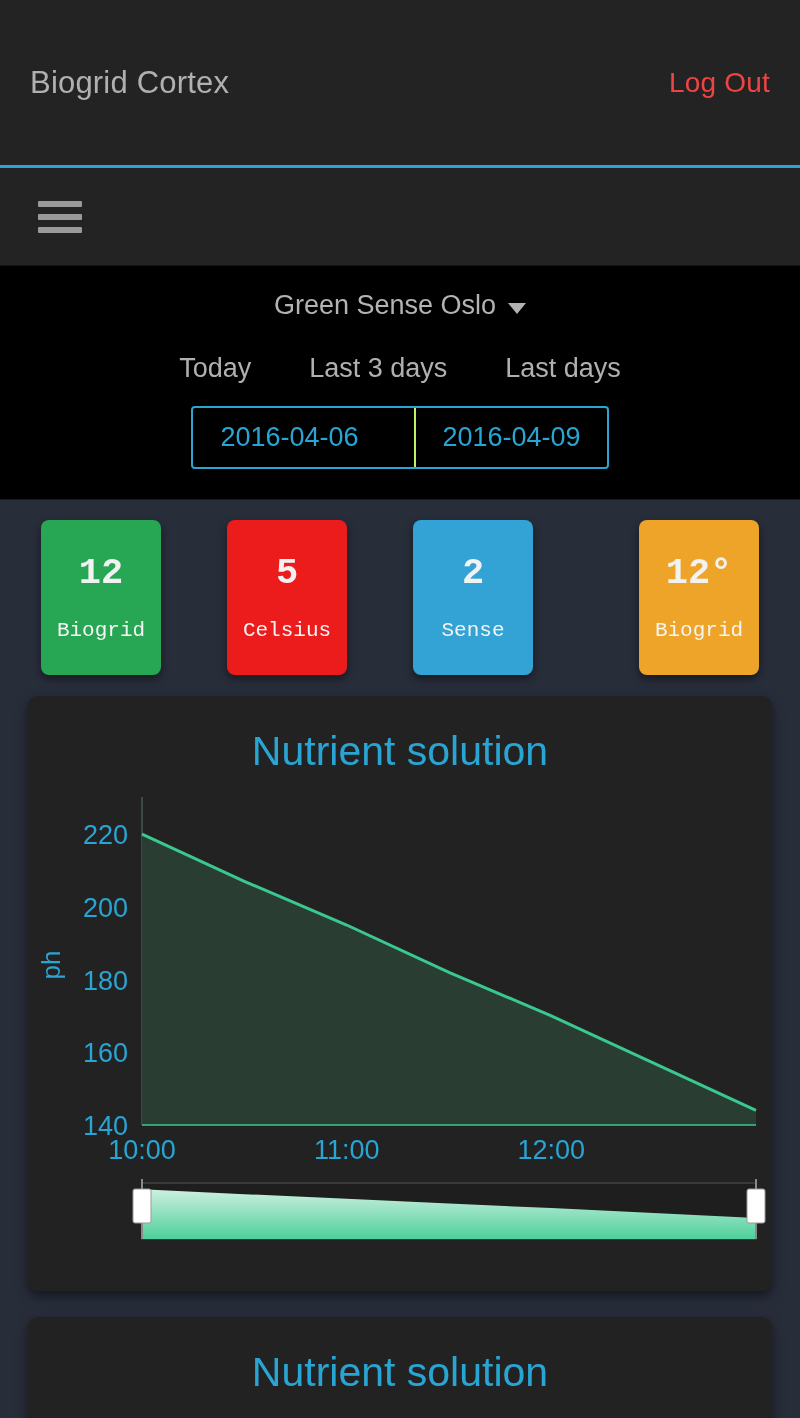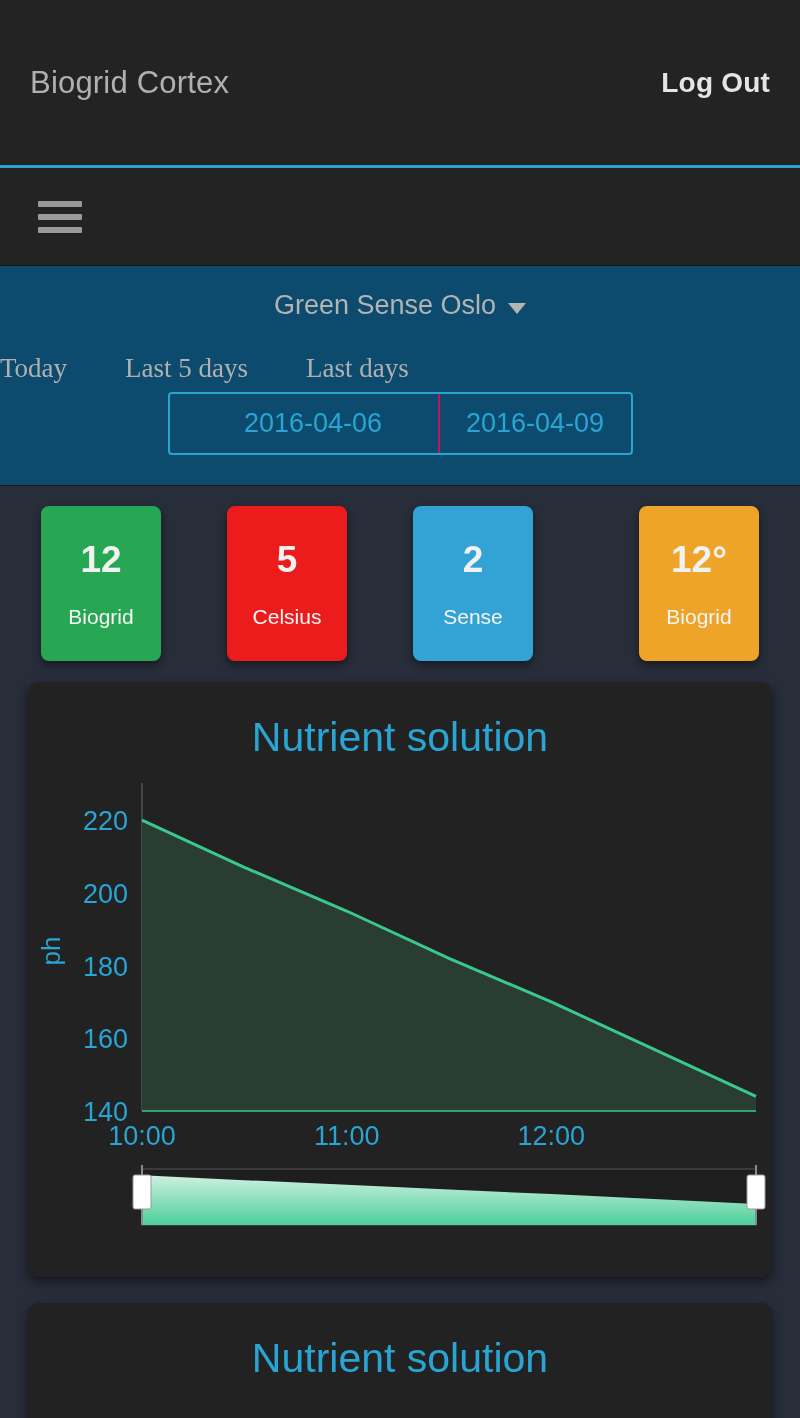--- a/index.html
+++ b/index.html
@@ -25,23 +25,23 @@
     justify-content: space-between;
     padding: 0 30px 0 30px;
   }
   .brand {
     color: #b0b0b0;
     font-size: 31px;
     font-weight: 400;
     letter-spacing: 0.2px;
   }
   .logout {
-    color: #e5e5e5;
+    color: #ef4444;
     font-size: 28px;
-    font-weight: 700;
+    font-weight: 400;
     letter-spacing: 0.2px;
   }
 
   
   .navbar {
     height: 98px;
     background: #232323;
     border-bottom: 1px solid #141414;
     display: flex;
     align-items: center;
@@ -58,21 +58,21 @@
   .hamburger span {
     display: block;
     height: 6px;
     width: 44px;
     background: #9a9a9a;
     border-radius: 1px;
   }
 
   
   .filters {
-    background: #0c4a6e;
+    background: #000000;
     padding: 24px 0 30px 0;
     text-align: center;
     border-bottom: 1px solid #1b1b1b;
   }
   .site-select {
     display: inline-flex;
     align-items: center;
     gap: 12px;
     color: #b3b3b3;
     font-size: 27px;
@@ -82,67 +82,66 @@
   .caret {
     width: 0; height: 0;
     border-left: 9px solid transparent;
     border-right: 9px solid transparent;
     border-top: 11px solid #b3b3b3;
     display: inline-block;
     margin-top: 5px;
   }
   .ranges {
     display: flex;
-    justify-content: flex-start;
+    justify-content: center;
     gap: 58px;
-    margin-bottom: 8px;
-    font-family: Liberation Serif, serif;
+    margin-bottom: 22px;
   }
   .range-link {
     color: #b0b0b0;
     font-size: 27px;
     cursor: pointer;
   }
   .daterange {
     display: inline-flex;
     border: 2px solid #29a5d4;
     border-radius: 4px;
     overflow: hidden;
-    padding-left: 47px;
   }
   .date-field {
     background: transparent;
     border: none;
     outline: none;
     color: #29a5d4;
     font-size: 27px;
     font-family: "Liberation Sans", sans-serif;
     text-align: center;
     padding: 14px 18px;
     width: 193px;
     cursor: pointer;
   }
-  .date-field + .date-field { border-left: 2px solid #be185d; margin-left: 28px; }
+  .date-field + .date-field { border-left: 2px solid #bef264; margin-left: 28px; }
 
   
   .stats {
     display: flex;
     justify-content: space-between;
     padding: 20px 41px 0 41px;
   }
   .stat {
     width: 120px;
     height: 155px;
     border-radius: 8px;
     display: flex;
     flex-direction: column;
     align-items: center;
     justify-content: center;
     box-shadow: 0 4px 9px rgba(0,0,0,0.45);
     cursor: pointer;
+    font-family: Liberation Mono, monospace;
   }
   .stat-value {
     color: #f2f2f2;
     font-size: 37px;
     font-weight: bold;
     line-height: 1;
     margin-bottom: 28px;
   }
   .stat-label {
     color: #f4f4f4;
@@ -187,21 +186,21 @@
     </div>
   </div>
 
   <div class="filters">
     <div class="site-select">
       <span>Green Sense Oslo</span>
       <span class="caret"></span>
     </div>
     <div class="ranges">
       <span class="range-link">Today</span>
-      <span class="range-link">Last 5 days</span>
+      <span class="range-link">Last 3 days</span>
       <span class="range-link">Last days</span>
     </div>
     <div class="daterange">
       <input class="date-field" type="text" readonly="" value="2016-04-06" style="">
       <input class="date-field" type="text" readonly="" value="2016-04-09" style="">
     </div>
   </div>
 
   <div class="stats">
     <div class="stat" id="stat0" style="background: rgb(39, 166, 84);">

